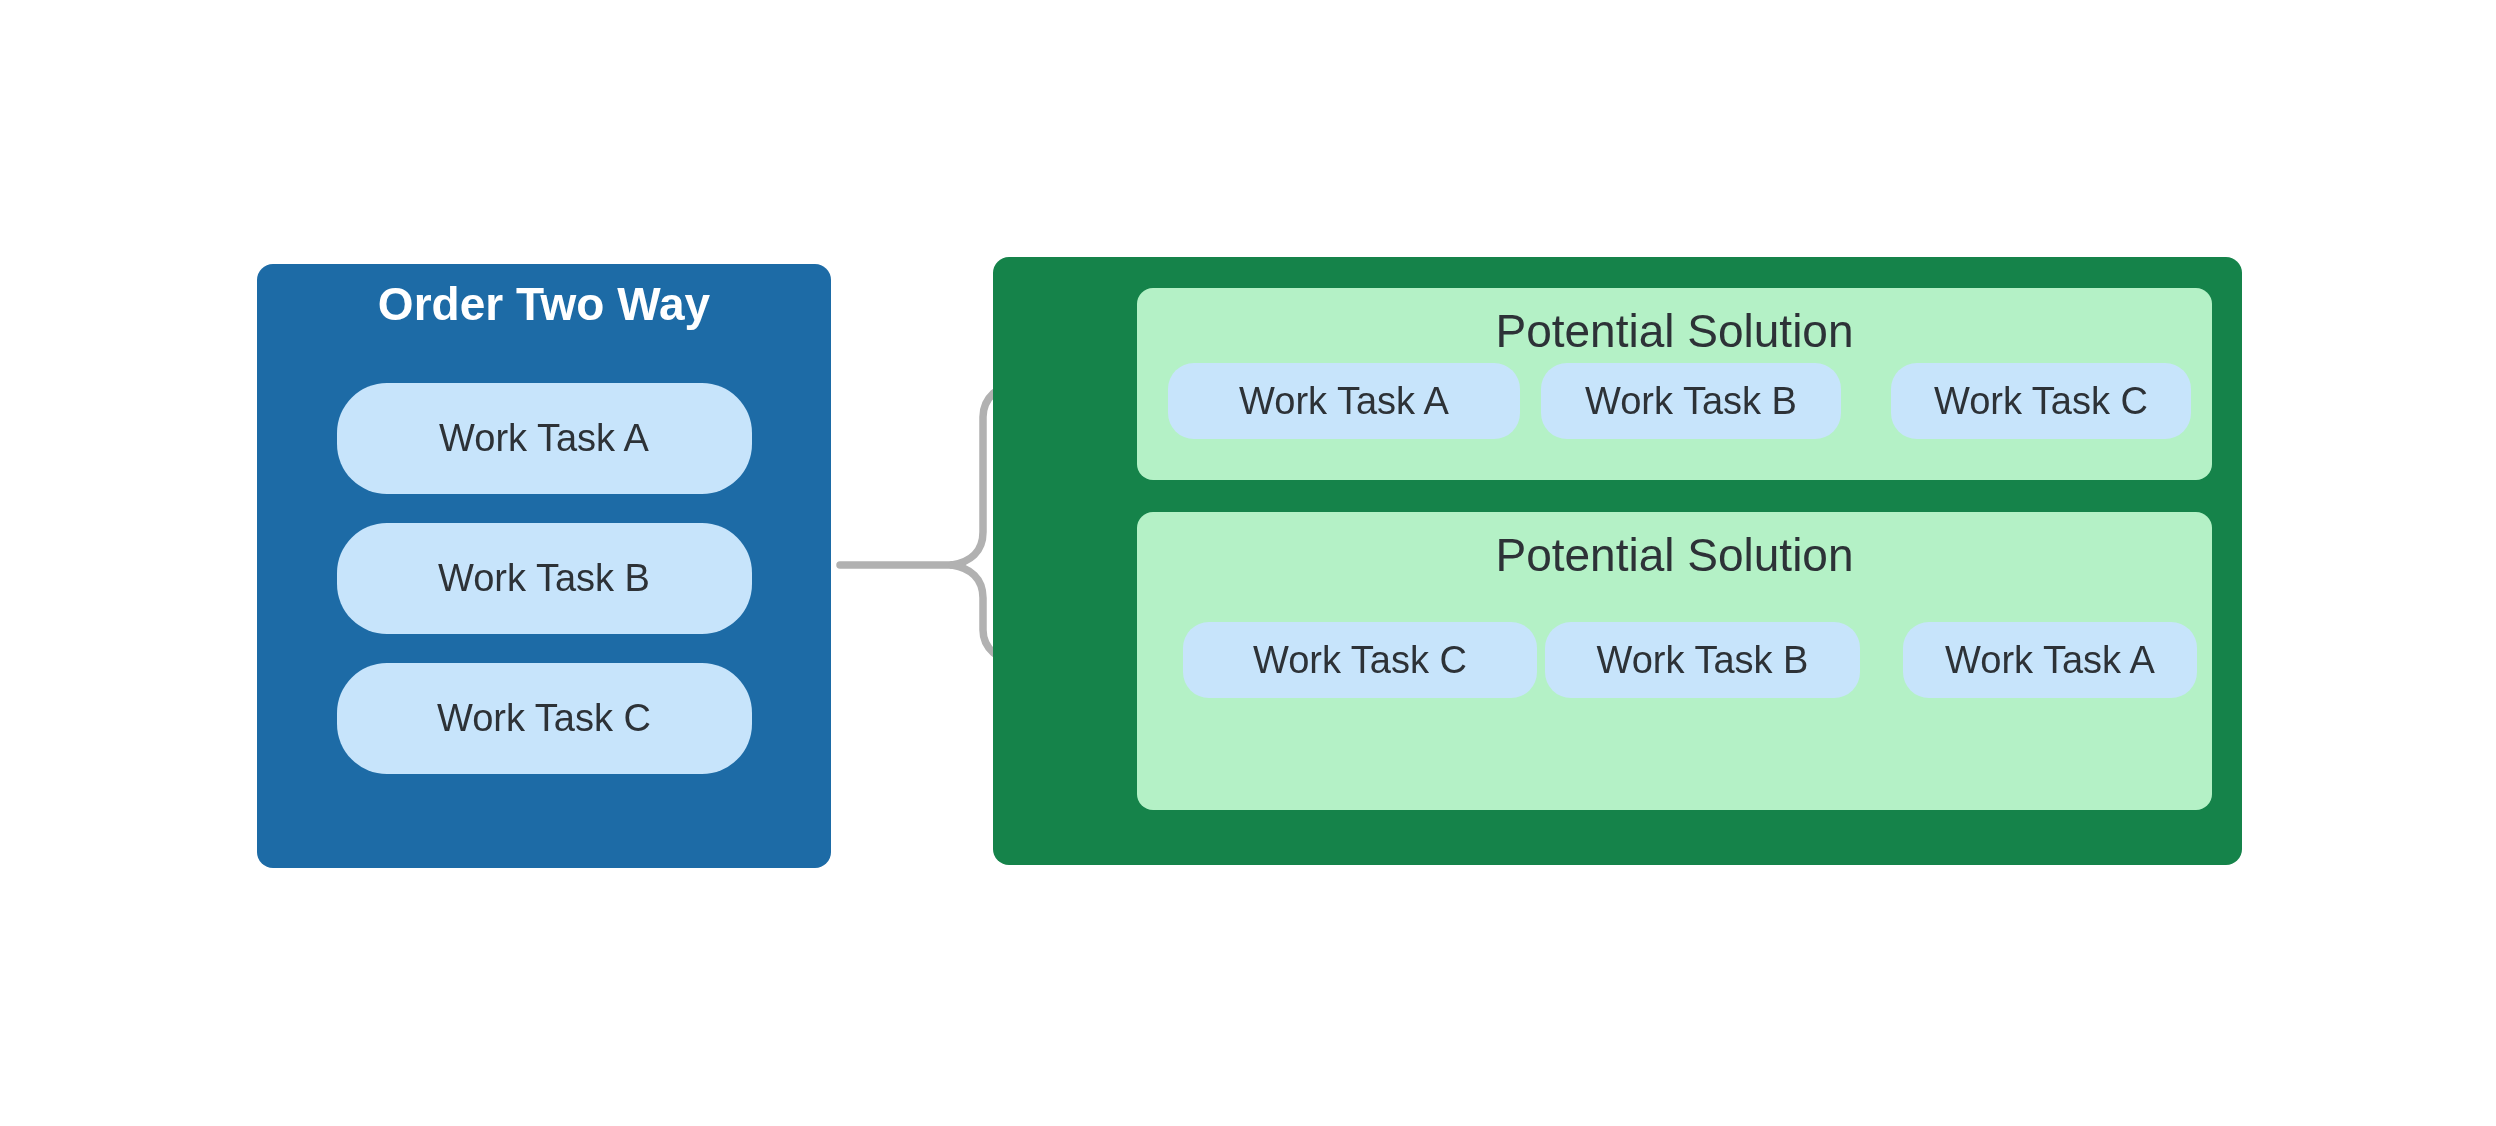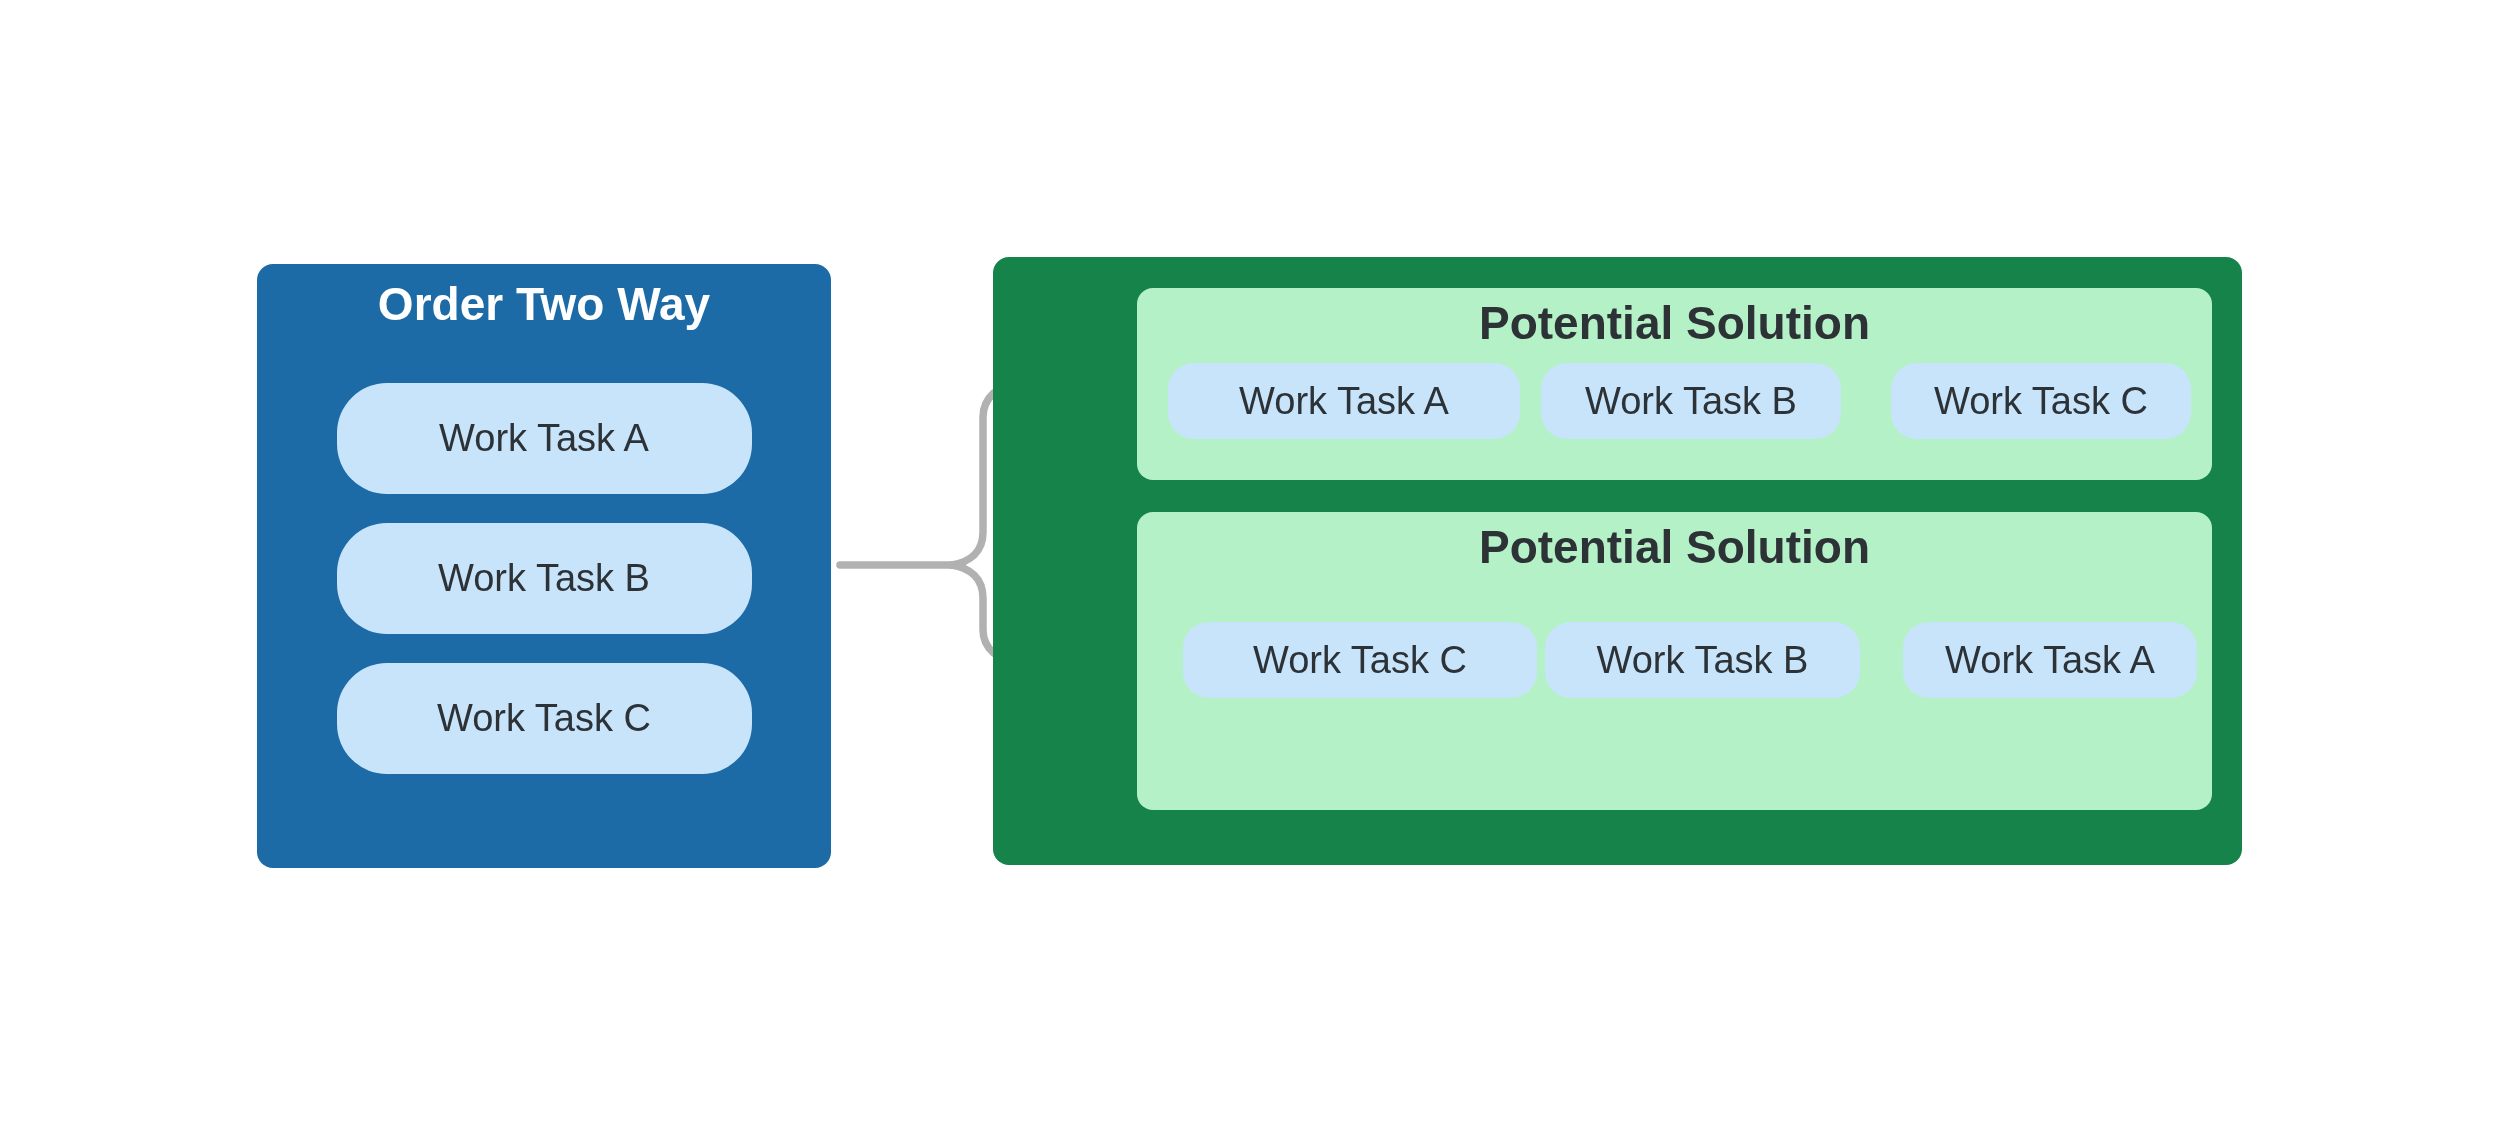--- a/index.html
+++ b/index.html
@@ -49,23 +49,23 @@
     background:var(--solutions-bg,#15834a);
   }
   .panel{
     position:absolute;left:144px;width:1075px;
     border-radius:16px;
     background:var(--panel-bg,#b4f1c6);
   }
   .panel-1{top:31px;height:192px;}
   .panel-2{top:255px;height:298px;}
   .panel-title{
-    margin-top:8px;
+    margin-top:16px;
     text-align:center;
-    font-size:46px;font-weight:700;
+    font-size:46px;font-weight:400;
     color:var(--dark-text,#2d3237);
   }
   .pill-small{position:absolute;height:76px;border-radius:26px;}
   
   .panel-1 .pill-pos-0{left:31px;top:75px;width:352px;}
   .panel-1 .pill-pos-1{left:404px;top:75px;width:300px;}
   .panel-1 .pill-pos-2{left:754px;top:75px;width:300px;}
   
   .panel-2 .pill-pos-0{left:46px;top:110px;width:354px;}
   .panel-2 .pill-pos-1{left:408px;top:110px;width:315px;}

